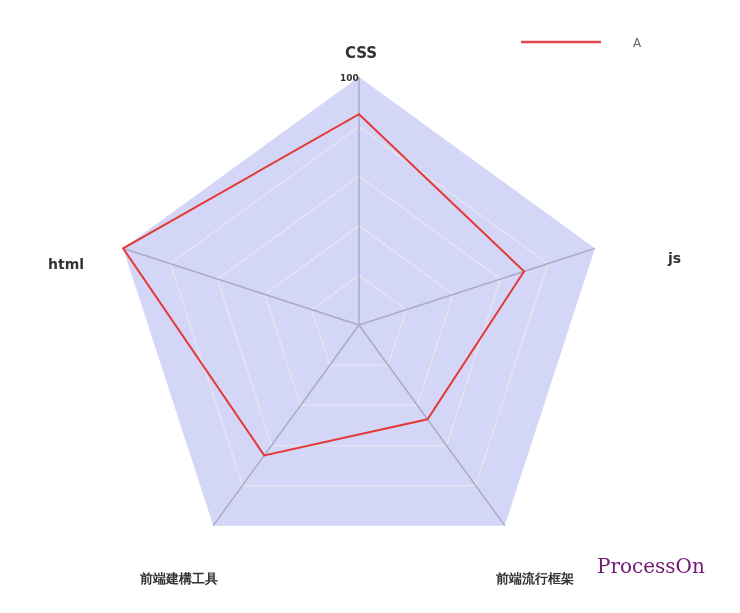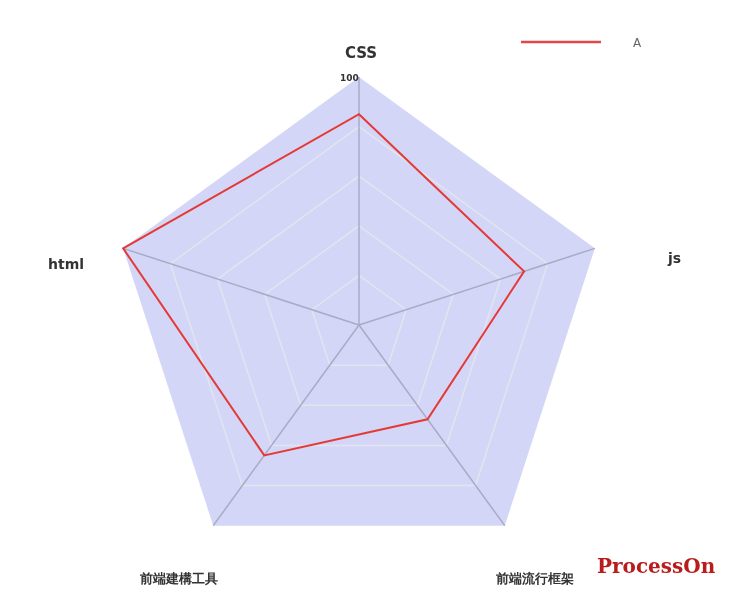--- a/index.html
+++ b/index.html
@@ -3,21 +3,21 @@
 <meta charset="utf-8">
 <style>
   html, body { margin: 0; padding: 0; background: #ffffff; }
   body { width: 740px; height: 613px; position: relative; overflow: hidden;
          font-family: "DejaVu Sans", "Liberation Sans", sans-serif; }
   #chart { position: absolute; left: 0; top: 0; }
   .axis-label { font-family: "DejaVu Sans", sans-serif; font-weight: bold; fill: #333333; }
   .tick-label { font-family: "DejaVu Sans", sans-serif; font-weight: bold; fill: #333333; font-size: 9px; }
   .legend-text { font-family: "DejaVu Sans", sans-serif; fill: #666666; font-size: 12px; }
   .watermark { position: absolute; left: 597px; top: 554px; font-family: "DejaVu Serif", serif;
-               font-size: 20px; font-weight: bold; color: #b91c1c; letter-spacing: 0px; }
+               font-size: 20px; font-weight: normal; color: #701a75; letter-spacing: 0px; }
 </style>
 </head>
 <body>
 
 <svg id="chart" width="740" height="613" xmlns="http://www.w3.org/2000/svg">
   <g id="area">
       <polygon points="359,77 594.8620160411981,248.36378539501305 504.77074256853336,525.636214604987 213.2292574314667,525.636214604987 123.1379839588019,248.36378539501305" fill="#d3d6f7" stroke="none"></polygon>
     </g>
   <g id="grid">
       <polygon points="359,275.4 406.17240320823964,309.6727570790026 388.1541485137067,365.1272429209974 329.8458514862933,365.1272429209974 311.82759679176036,309.6727570790026" fill="none" stroke="#e4e4ee" stroke-width="1.5"></polygon>

